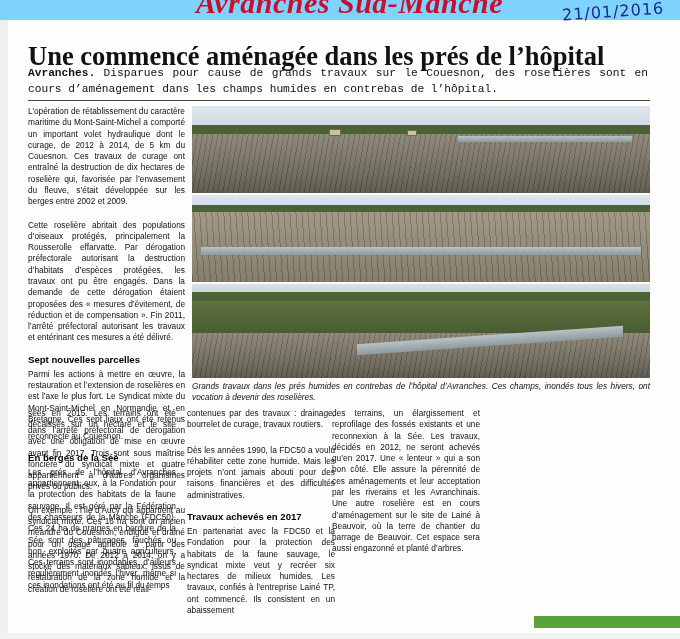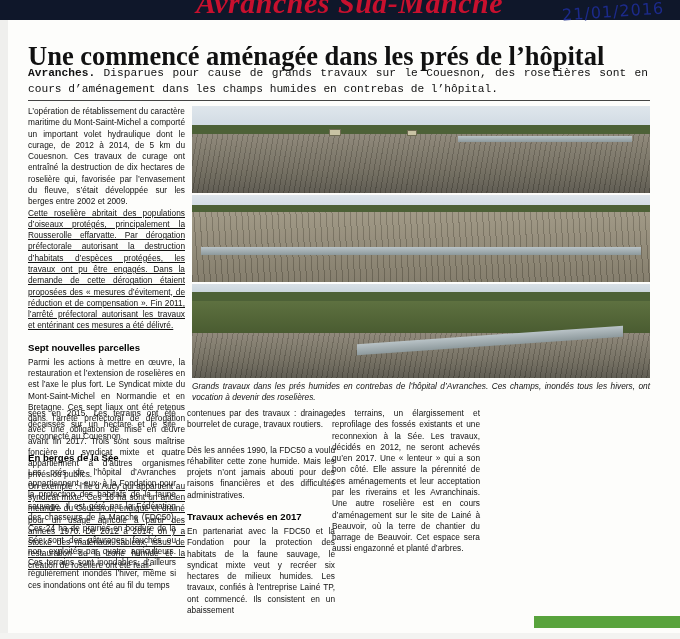--- a/index.html
+++ b/index.html
@@ -25,21 +25,21 @@
   }
 
   
   .masthead {
     position: absolute;
     top: 0;
     left: 0;
     width: 680px;
     height: 20px;
     overflow: hidden;
-    background: #0f172a;
+    background: #7dd3fc;
   }
   .masthead-text {
     position: absolute;
     top: -14px;
     left: 196px;
     font-family: "Liberation Serif", serif;
     font-weight: bold;
     font-style: italic;
     font-size: 30px;
     color: #c8102e;
@@ -111,21 +111,21 @@
     font-weight: bold;
     font-size: 9.6px;
     margin: 0 0 3px 0;
     color: #000;
   }
   .subhead.spaced { margin-top: 9px; }
   .col-left p, .col p {
     margin: 0 0 0 0;
     text-indent: 0;
   }
-  .col-left p + p { margin-top: 0px; text-decoration: underline; }
+  .col-left p + p { margin-top: 12px; }
 
   
   .photos {
     position: absolute;
     top: 106px;
     left: 192px;
     width: 458px;
     height: 272px;
   }
   .photo {

